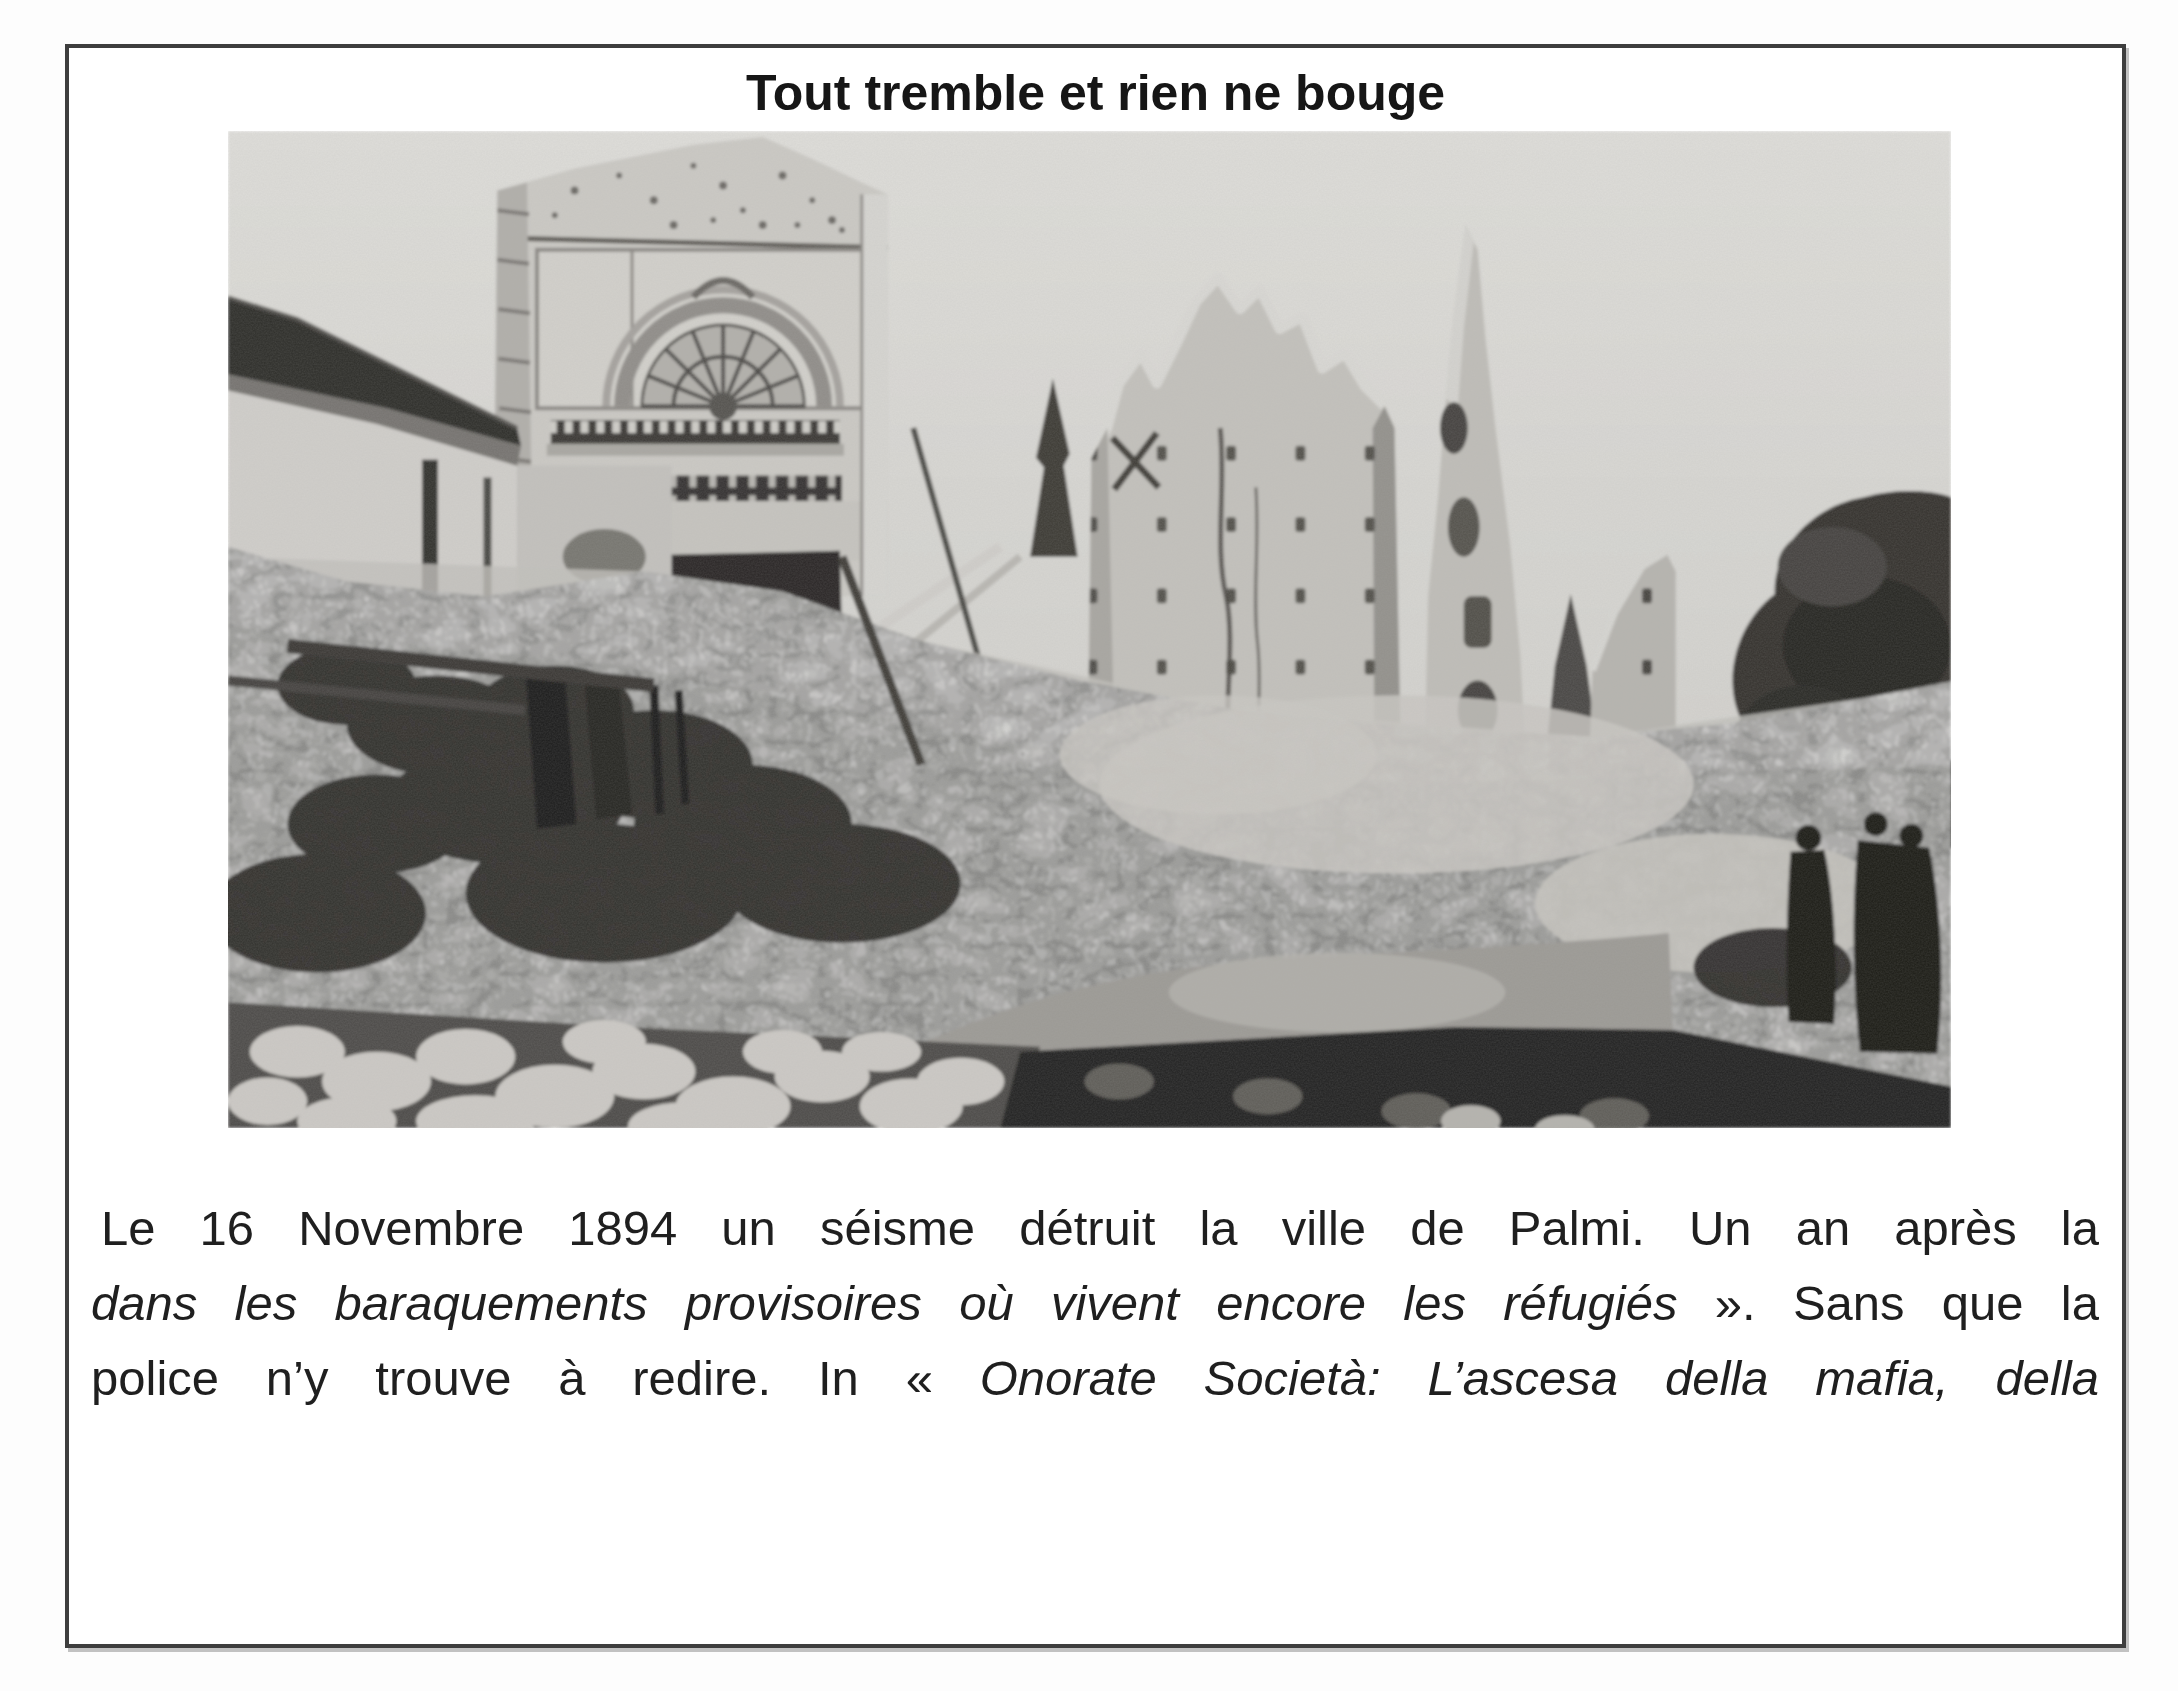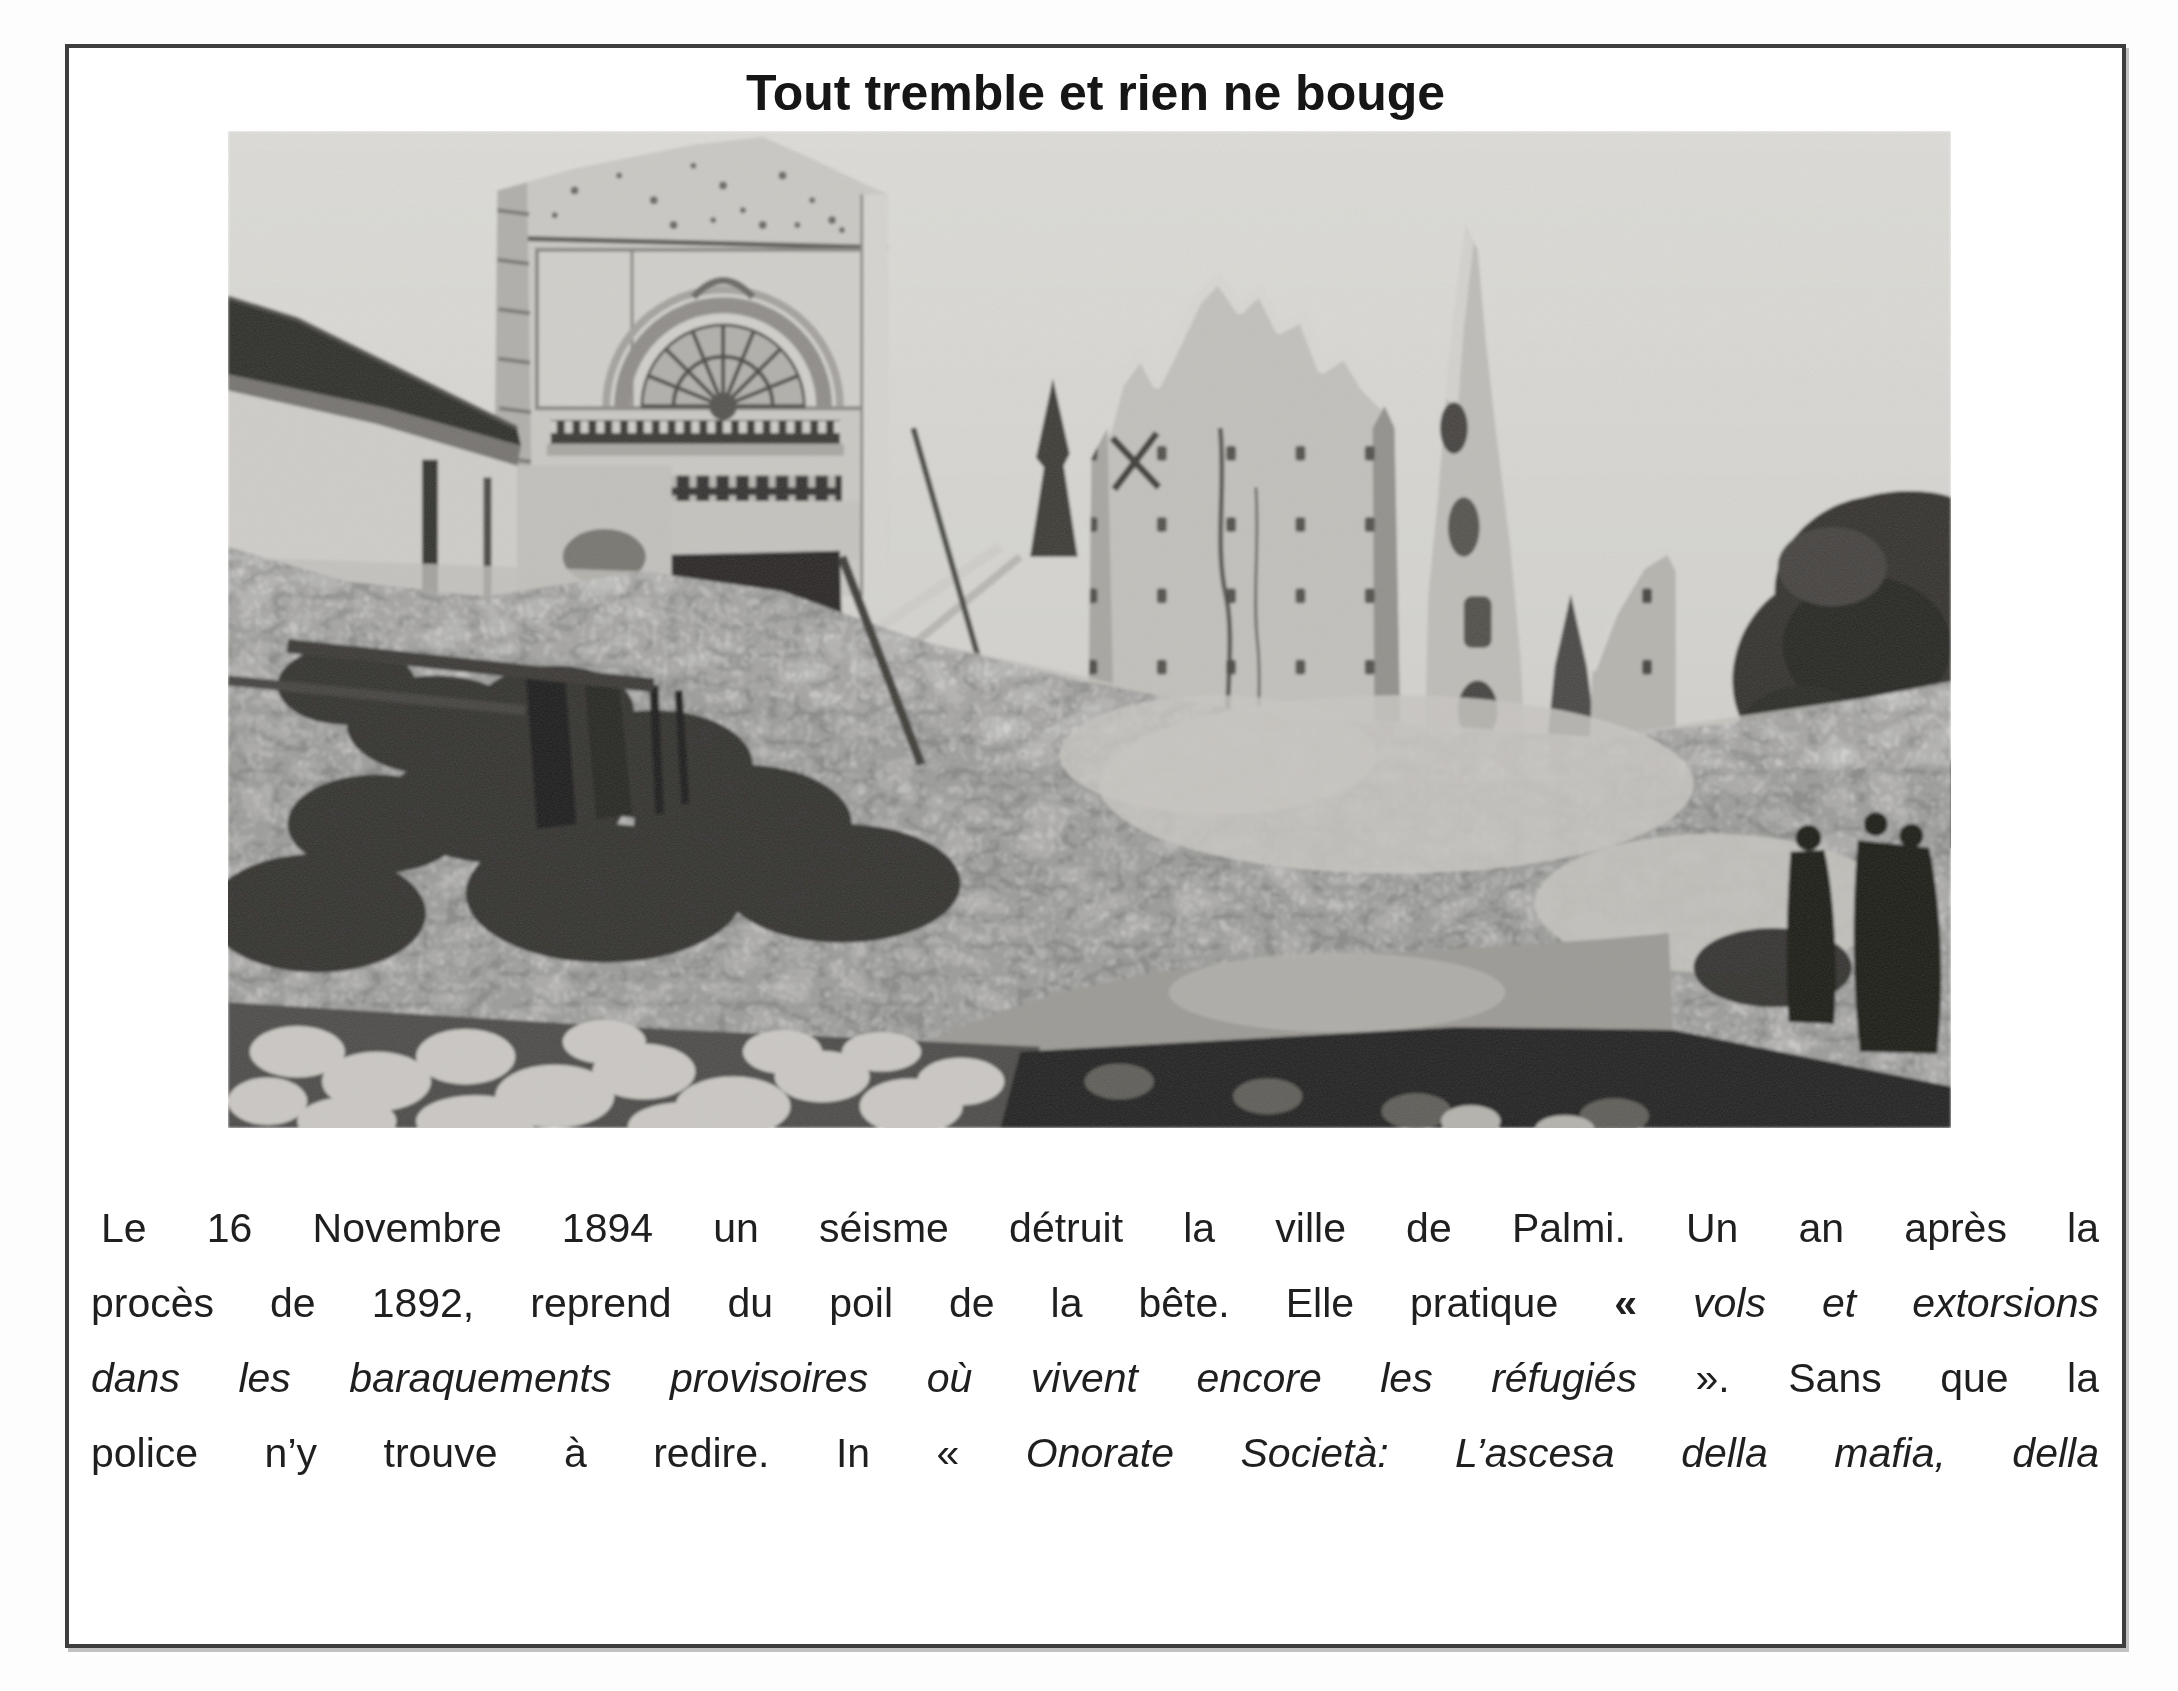--- a/index.html
+++ b/index.html
@@ -5,21 +5,21 @@
   html,body{margin:0;padding:0;background:#ffffff;}
   .page{position:relative;width:2178px;height:1692px;background:#fdfdfd;overflow:hidden;
         font-family:"Liberation Sans", sans-serif;}
   .frame{position:absolute;left:65px;top:44px;width:2061px;height:1604px;background:#ffffff;
          border:4px solid #3e3e3e;box-sizing:border-box;box-shadow:3px 4px 0 #c2c2c2;}
   .doc-title{position:absolute;left:0;right:0;top:16px;text-align:center;
              font-size:50px;font-weight:bold;color:#161616;letter-spacing:0px;}
   .photo{position:absolute;left:159px;top:83px;width:1723px;height:997px;margin:0;padding:0;}
   .photo svg{display:block;width:100%;height:100%;}
   .caption{position:absolute;left:22px;top:1143px;width:2008px;
-           font-size:41px;line-height:75px;color:#1f1f1f;word-spacing:2px;}
+           font-size:49px;line-height:75px;color:#1f1f1f;word-spacing:2px;}
   .caption p{margin:0;text-align:justify;text-align-last:justify;}
   .caption p.first{text-indent:10px;}
   .caption p.last{text-align-last:left;}
   .seg.it{font-style:italic;}
   .seg.b{font-weight:bold;}
 </style>
 </head>
 <body>
 
 <div class="page">
@@ -277,23 +277,20 @@
 
         <rect x="0" y="0" width="1740" height="1007" filter="url(#grain)" opacity="0.35"></rect>
       </svg>
     </figure>
 
     <div class="caption">
       <p class="cap-line first">
         <span class="seg">Le 16 Novembre 1894 un séisme détruit la ville de Palmi. Un an après la</span>
       </p>
       <p class="cap-line">
-        <span class="seg">procès de 1892, reprend du poil de la bête. Elle pratique </span><span class="seg b">« </span><span class="seg it">vols et extorsions</span>
-      </p>
-      <p class="cap-line">
         <span class="seg it">dans les baraquements provisoires où vivent encore les réfugiés</span><span class="seg"> ». Sans que la</span>
       </p>
       <p class="cap-line">
         <span class="seg">police n’y trouve à redire. In « </span><span class="seg it">Onorate Società: L’ascesa della mafia, della</span>
       </p>
     </div>
 
   </div>
 </div>
 

